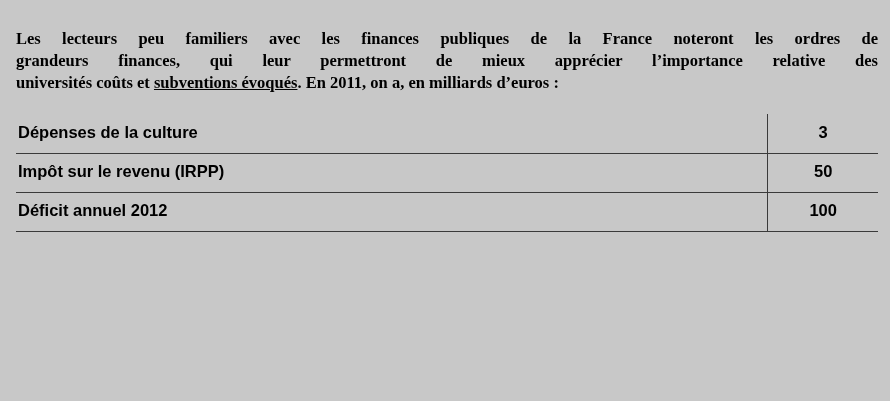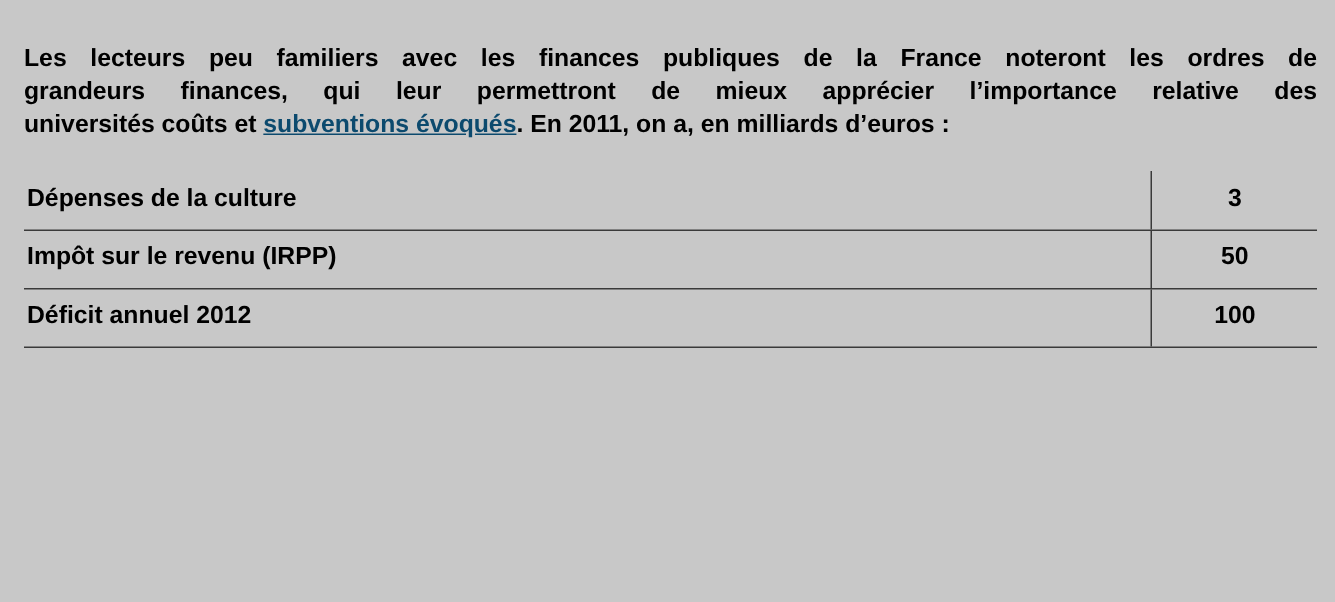--- a/index.html
+++ b/index.html
@@ -35,32 +35,33 @@
   .title .tail {
     font-size: 22px;
   }
   .intro {
     margin: 20px 0 0 2px;
     width: 862px;
     font-size: 16.5px;
     line-height: 22px;
     text-align: justify;
     font-weight: 600;
+    font-family: Liberation Serif, serif;
   }
   .intro .line {
     display: block;
     white-space: nowrap;
   }
   .intro .line.stretch {
     text-align: justify;
     text-align-last: justify;
     white-space: normal;
   }
   .intro .link {
-    color: #0c4a6e;
+    color: #000000;
     text-decoration: underline;
   }
   .table {
     margin: 20px 0 0 2px;
     width: 862px;
     border-collapse: collapse;
     font-size: 16.5px;
     font-weight: 600;
   }
   .table tr {

